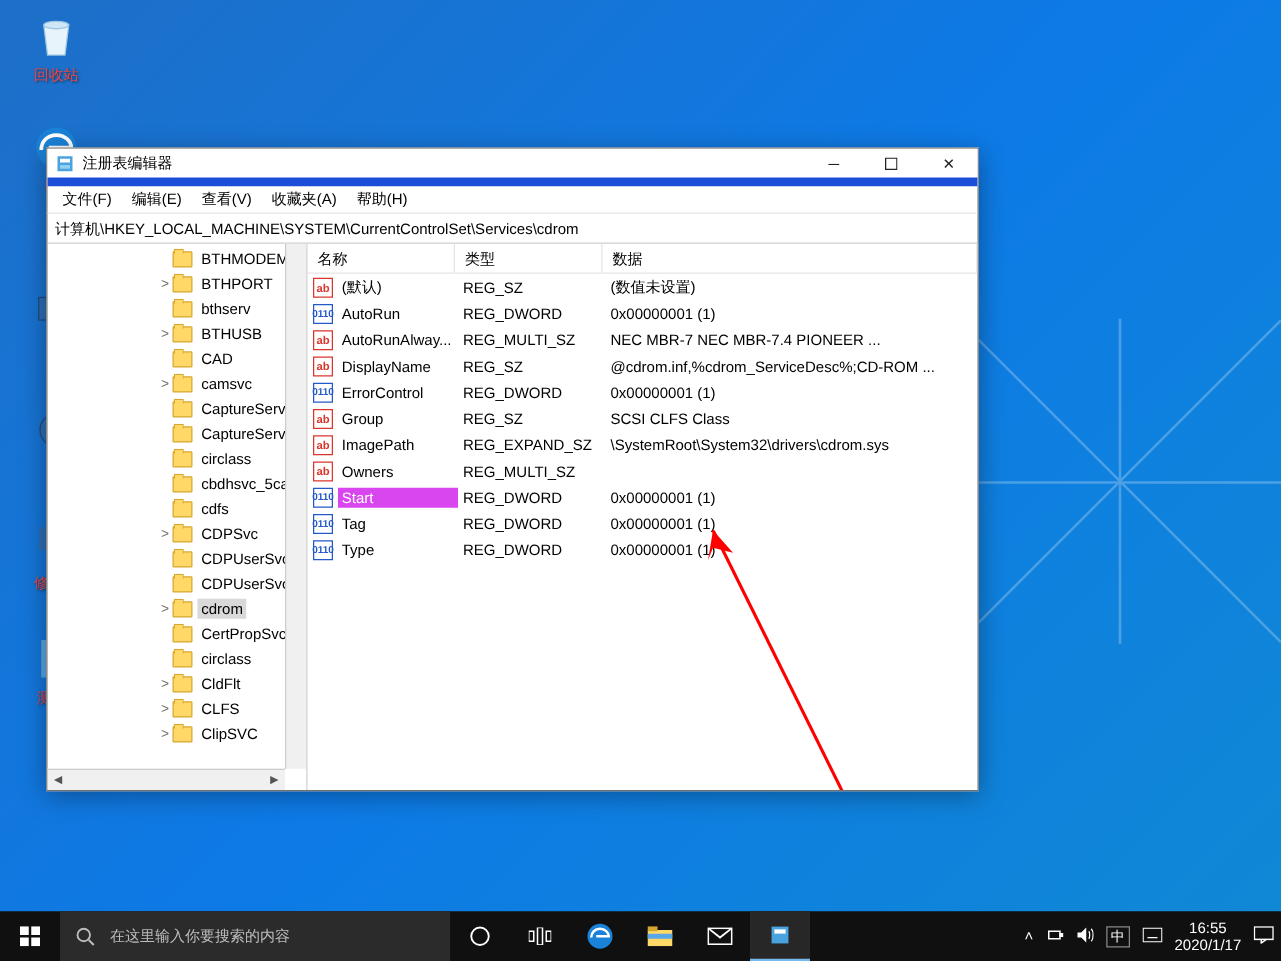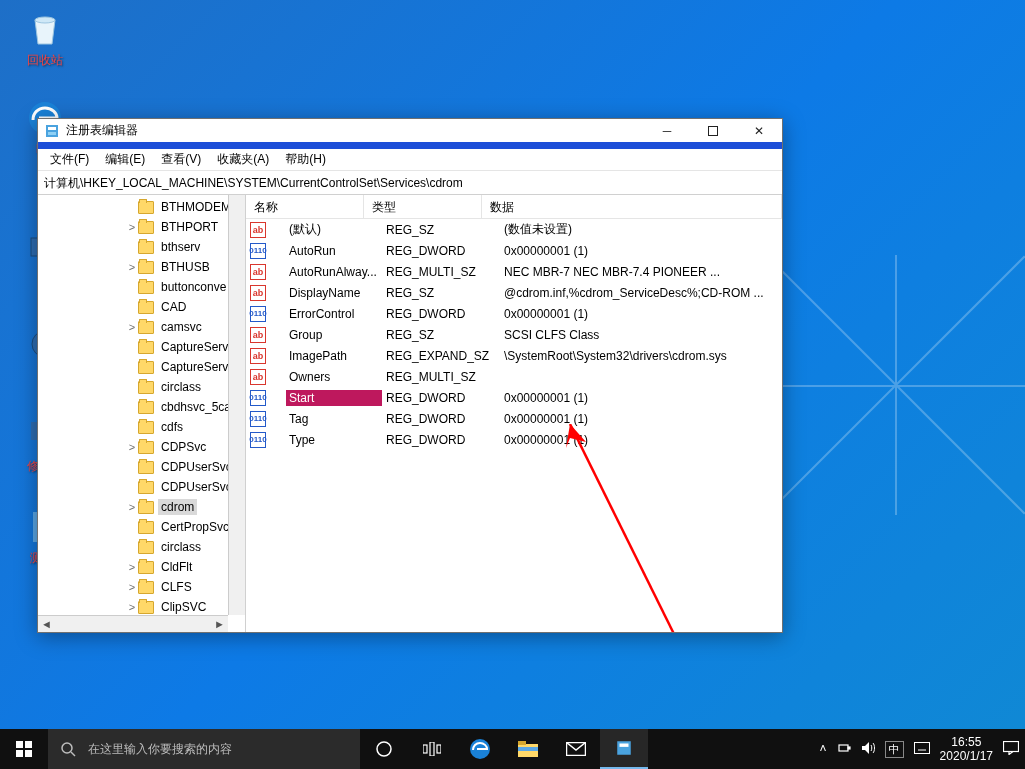--- a/index.html
+++ b/index.html
@@ -36,25 +36,25 @@
 .tree-scroll-down{position:absolute;bottom:0;left:0;right:17px;height:17px;background:#f0f0f0;border-top:1px solid #ccc;display:flex}
 .tree-scroll-down .arrow{width:17px;display:flex;align-items:center;justify-content:center;color:#555;font-size:11px}
 .tree-scroll-down .track{flex:1}
 .tree-scroll-right{position:absolute;top:0;right:0;bottom:17px;width:17px;background:#f0f0f0;border-left:1px solid #ccc}
 .list{flex:1;display:flex;flex-direction:column;font-size:12px;overflow:hidden}
 .headers{display:flex;height:24px;border-bottom:1px solid #e5e5e5}
 .headers div{padding:4px 8px;border-right:1px solid #e5e5e5}
 .col-name{width:118px}.col-type{width:118px}.col-data{flex:1}
 .rows{flex:1;overflow:auto;position:relative}
 .row{display:flex;align-items:center;height:21px;padding-left:4px}
-.row .val-icon{width:16px;height:16px;display:flex;align-items:center;justify-content:center;margin-right:20px;font-size:9px;font-weight:bold;border:1px solid}
+.row .val-icon{width:16px;height:16px;display:flex;align-items:center;justify-content:center;margin-right:4px;font-size:9px;font-weight:bold;border:1px solid}
 .val-icon.str{color:#d9362d;border-color:#d9362d;background:#fff}
 .val-icon.bin{color:#2359c9;border-color:#2359c9;background:#fff;font-size:8px}
 .row .rname{width:96px;padding:1px 3px;white-space:nowrap;overflow:hidden;text-overflow:ellipsis}
-.row.selected .rname{background:#be185d;color:#fff}
+.row.selected .rname{background:#d946ef;color:#fff}
 .row .rtype{width:118px;padding-left:4px}
 .row .rdata{flex:1;padding-left:4px;white-space:nowrap;overflow:hidden;text-overflow:ellipsis}
 .arrow-annot{position:absolute;left:270px;top:205px;width:200px;height:230px;pointer-events:none}
 .taskbar{position:absolute;bottom:0;left:0;right:0;height:40px;background:#101010;display:flex;align-items:center;color:#fff;font-size:12px}
 .start-btn{width:48px;height:100%;display:flex;align-items:center;justify-content:center}
 .start-btn svg{width:16px;height:16px}
 .search{flex:0 0 312px;height:100%;background:#2b2b2b;display:flex;align-items:center;padding:0 12px;gap:12px;color:#bdbdbd}
 .search .mag{width:16px;height:16px}
 .tb-icons{display:flex;height:100%}
 .tb-icons .tbi{width:48px;display:flex;align-items:center;justify-content:center}
@@ -207,31 +207,20 @@
             </div>
             <div class="tree-row">
               <span class="indent"></span>
               <span class="indent"></span>
               <span class="indent"></span>
               <span class="indent"></span>
               <span class="indent"></span>
               <span class="indent"></span>
               <span class="exp"></span>
               <span class="folder"></span>
-              <span class="label">buttonconve</span>
-            </div>
-            <div class="tree-row">
-              <span class="indent"></span>
-              <span class="indent"></span>
-              <span class="indent"></span>
-              <span class="indent"></span>
-              <span class="indent"></span>
-              <span class="indent"></span>
-              <span class="exp"></span>
-              <span class="folder"></span>
               <span class="label">CAD</span>
             </div>
             <div class="tree-row">
               <span class="indent"></span>
               <span class="indent"></span>
               <span class="indent"></span>
               <span class="indent"></span>
               <span class="indent"></span>
               <span class="indent"></span>
               <span class="exp">&gt;</span>

